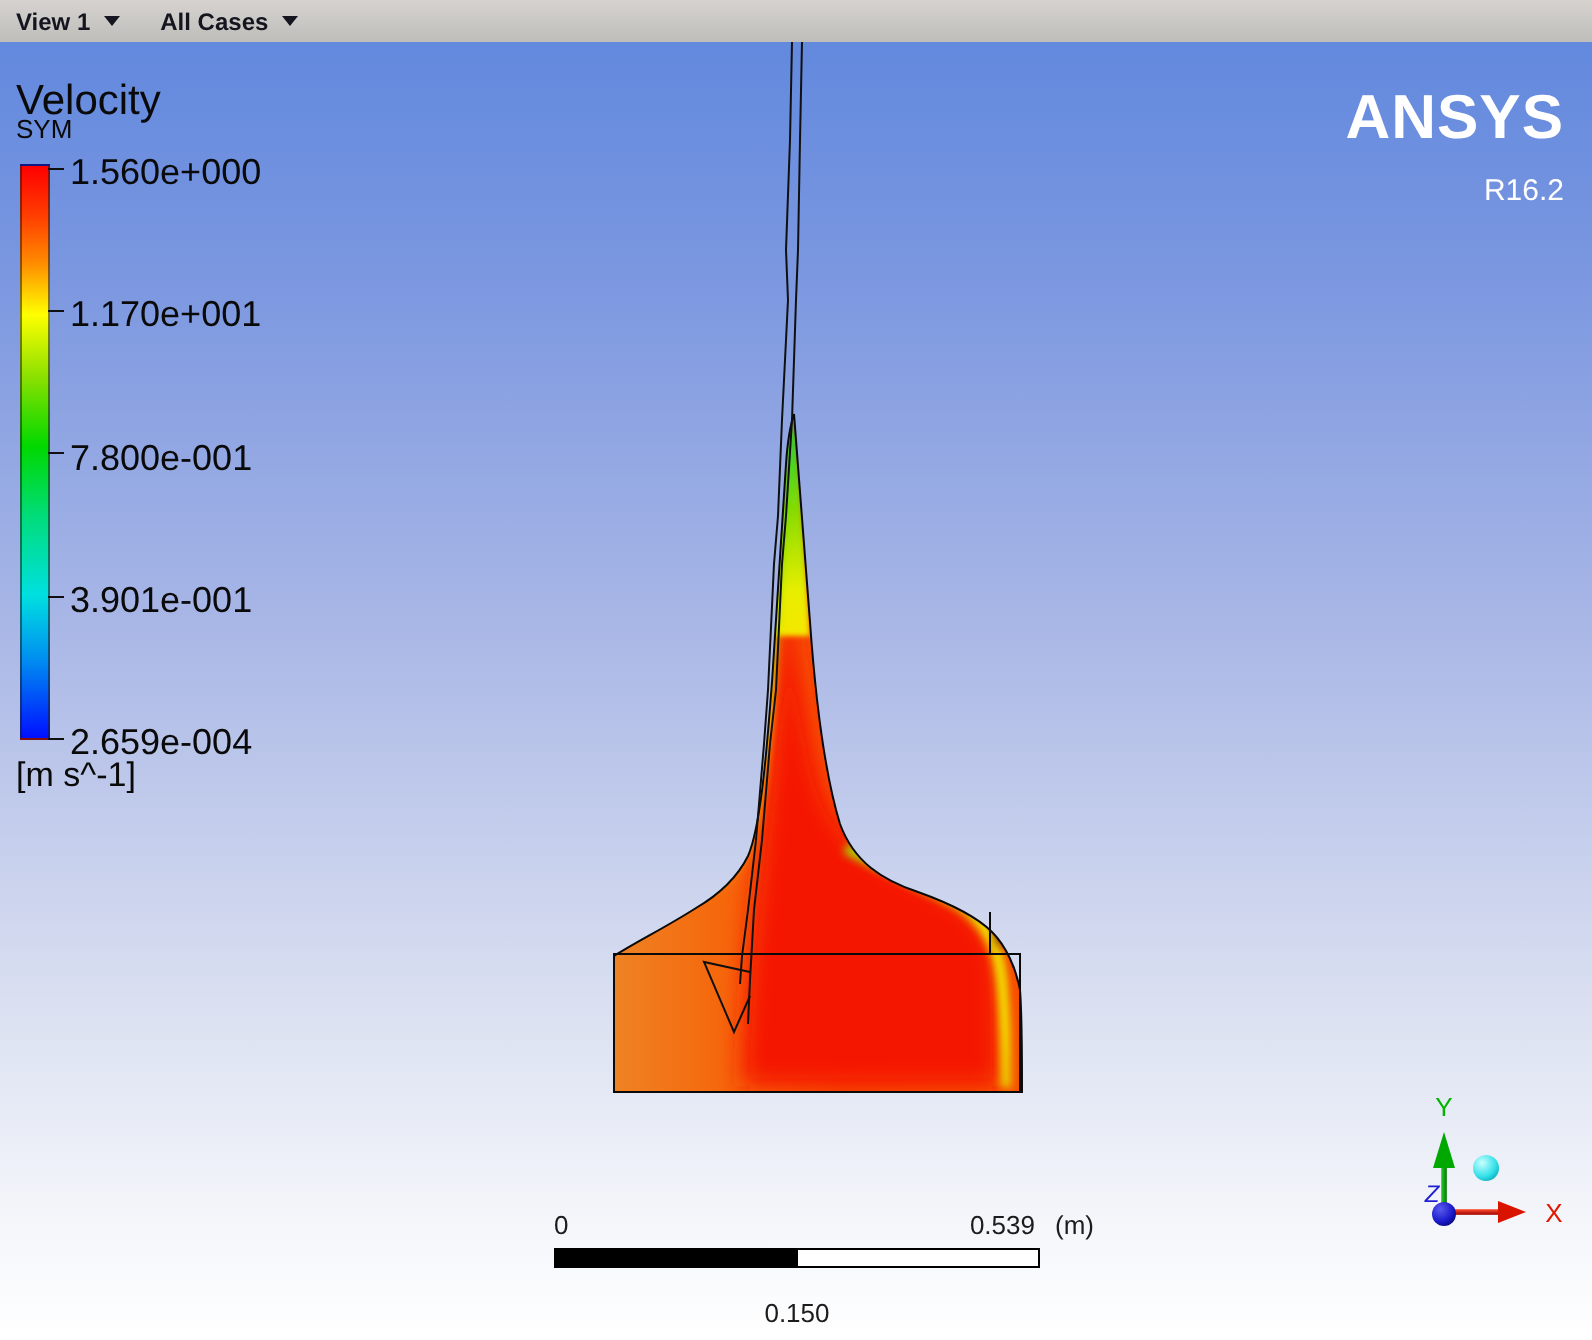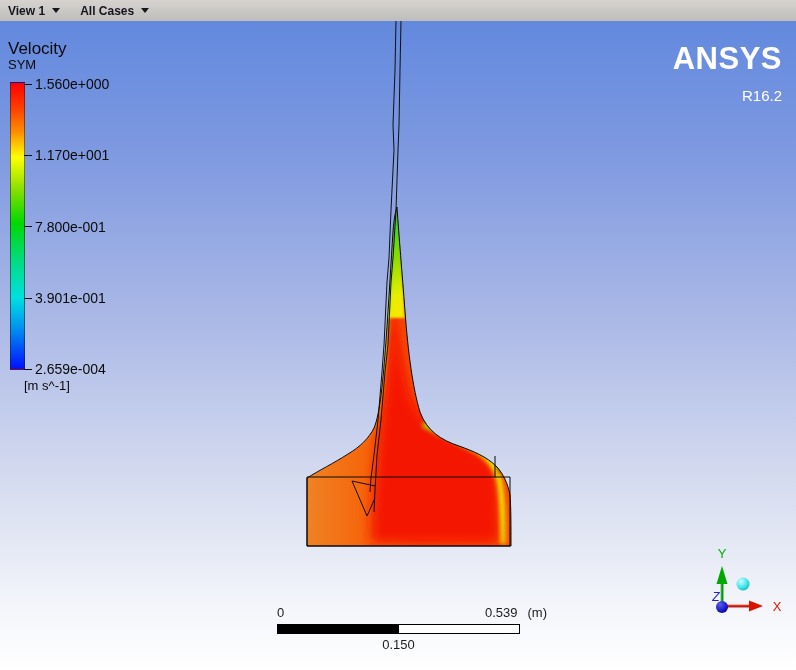--- a/index.html
+++ b/index.html
@@ -18,45 +18,45 @@
     border-top:5px solid #15151f;display:inline-block;}
 
   
   .viewport{
     position:absolute;left:0;top:21px;width:796px;height:649px;
     background:linear-gradient(180deg,#6289de 0%,#7b97e0 18%,#a9b7e6 45%,#d7ddf0 72%,#f3f5fa 90%,#ffffff 100%);
   }
   .scene{position:absolute;left:0;top:0;width:796px;height:649px;}
 
   
-  .legend-title{position:absolute;left:8px;top:18px;font-size:17px;color:#0a0a0a;}
+  .legend-title{position:absolute;left:8px;top:18px;font-size:21px;color:#0a0a0a;}
   .legend-sub{position:absolute;left:8px;top:36px;font-size:13px;color:#0a0a0a;}
   .colorbar{
     position:absolute;left:10px;top:61px;width:15px;height:288px;
     border:1px solid rgba(30,30,30,.55);box-sizing:border-box;
     background:linear-gradient(180deg,#ff0000 0%,#ff4000 9%,#ff8c00 17%,#ffff00 26%,#8ae000 37%,#00d800 49%,#00dc78 61%,#00e0e0 75%,#0090f0 86%,#0010ff 100%);
   }
   .cb-tick{position:absolute;left:24px;width:8px;height:1px;background:#101010;}
-  .cb-label{position:absolute;left:35px;font-size:14px;color:#0a0a0a;white-space:nowrap;}
-  .legend-unit{position:absolute;left:24px;top:357px;font-size:13px;color:#0a0a0a;}
+  .cb-label{position:absolute;left:35px;font-size:18px;color:#0a0a0a;white-space:nowrap;}
+  .legend-unit{position:absolute;left:8px;top:357px;font-size:17px;color:#0a0a0a;}
 
   
   .brand{position:absolute;right:14px;top:22px;text-align:right;color:#ffffff;line-height:1;}
   .brand-name{font-size:31px;font-weight:bold;letter-spacing:.5px;}
   .brand-ver{font-size:15px;margin-top:14px;}
 
   
   .ruler{position:absolute;left:277px;top:584px;width:243px;font-size:13px;color:#1c1c1c;}
   .ruler-top{position:relative;height:17px;}
   .ruler-zero{position:absolute;left:0;top:0;}
   .ruler-right{position:absolute;right:-27px;top:0;white-space:nowrap;}
   .ruler-right .gap{display:inline-block;width:10px;}
   .ruler-bar{position:relative;height:8px;border:1px solid #000;background:#ffffff;margin-top:2px;}
   .ruler-half{position:absolute;left:0;top:0;width:50%;height:100%;background:#000;}
-  .ruler-mid{text-align:center;margin-top:3px;}
+  .ruler-mid{text-align:center;margin-top:15px;}
 
   
   .triad{position:absolute;left:690px;top:519px;width:100px;height:82px;}
 </style>
 </head>
 <body>
 
 <div class="app">
 
   <div class="toolbar">

